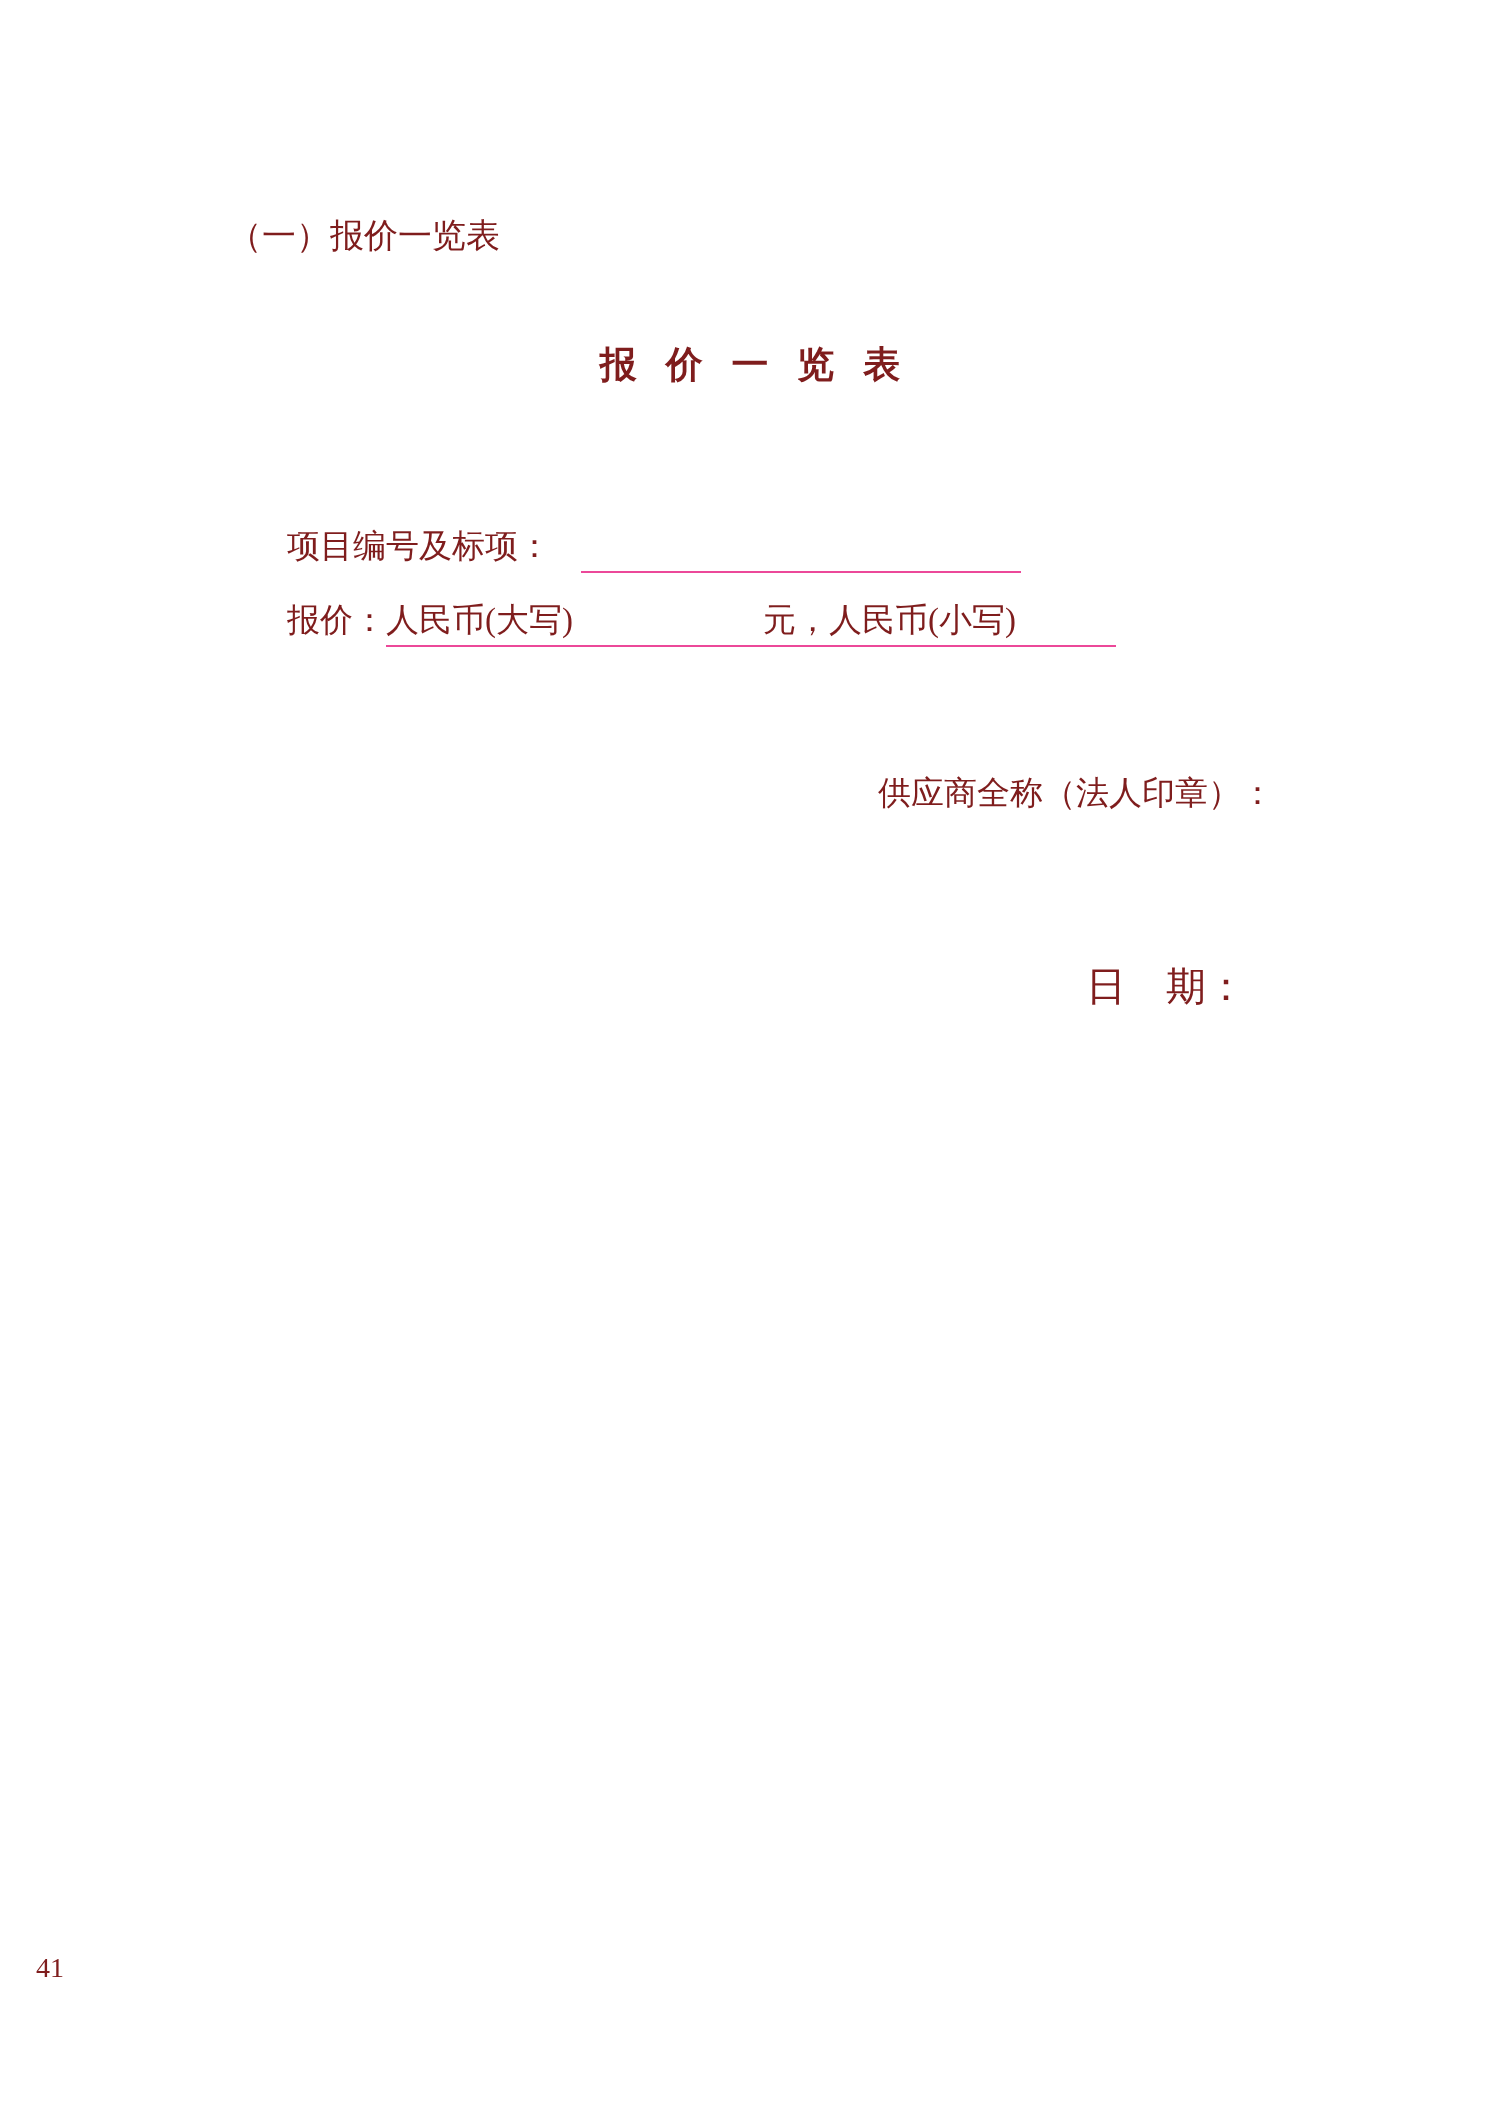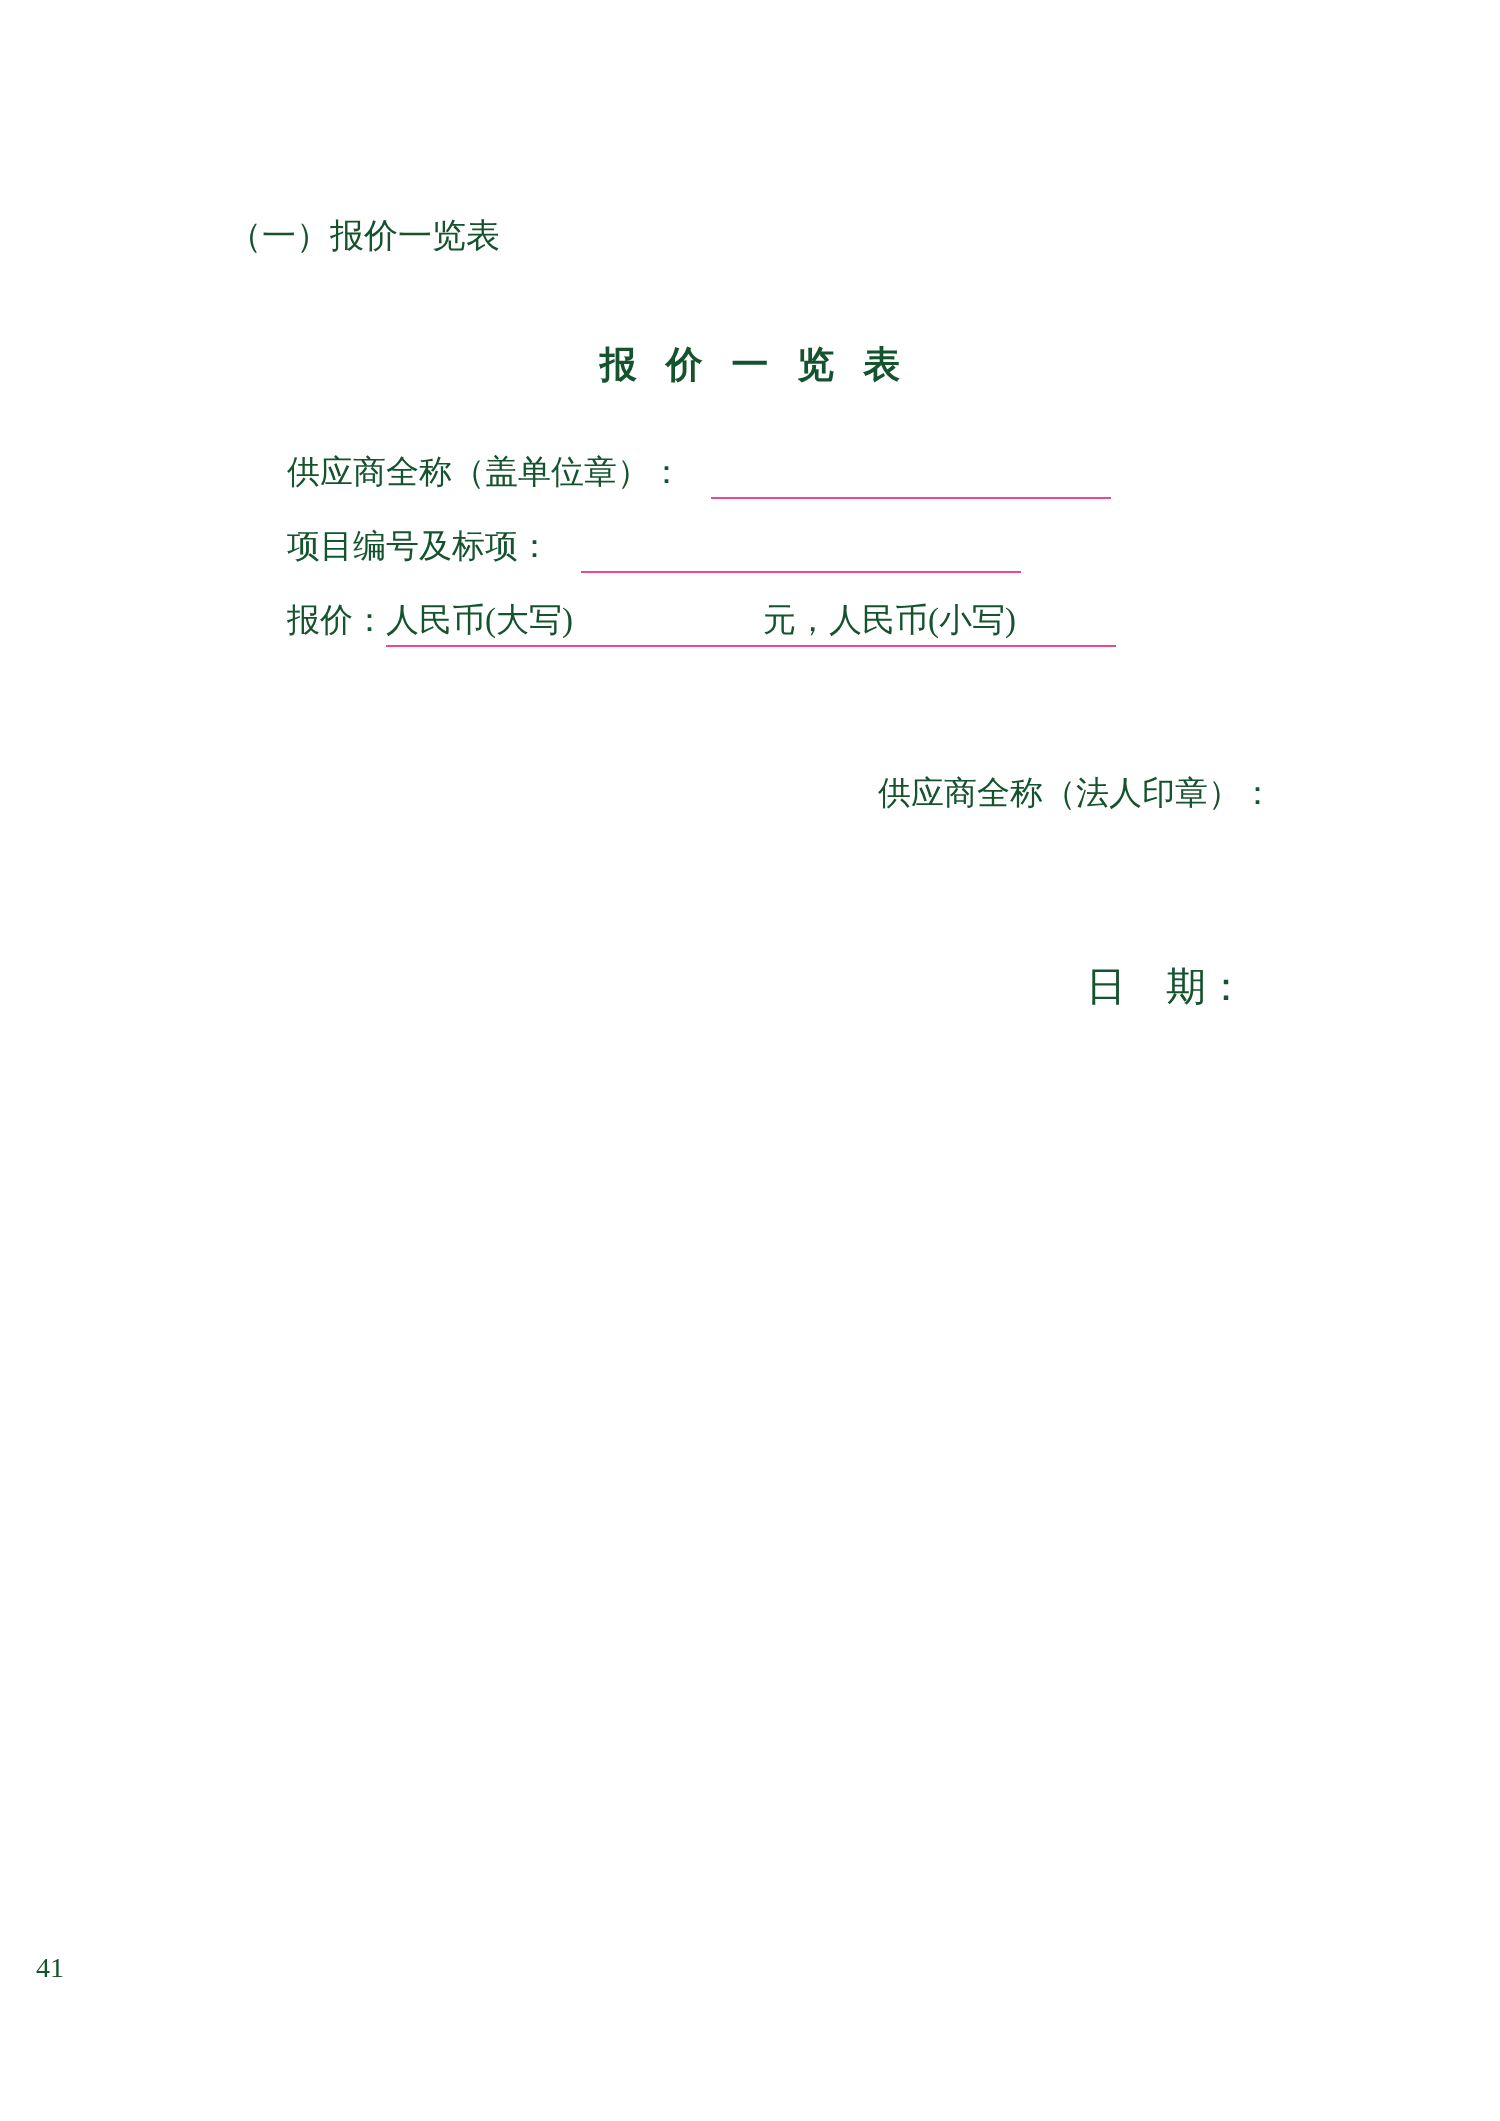--- a/index.html
+++ b/index.html
@@ -5,21 +5,21 @@
   html, body {
     margin: 0;
     padding: 0;
     background: #ffffff;
   }
   .page {
     position: relative;
     width: 1500px;
     height: 2121px;
     background: #ffffff;
-    color: #14532d;
+    color: #7f1d1d;
     font-family: "Liberation Serif", "DejaVu Serif", serif;
     overflow: hidden;
   }
   .section-heading {
     position: absolute;
     left: 228px;
     top: 214px;
     font-size: 34px;
     line-height: 44px;
     white-space: nowrap;
@@ -88,23 +88,20 @@
 </style>
 </head>
 <body>
 
 <div class="page">
 
   <div class="section-heading">（一）报价一览表</div>
 
   <div class="form-title">报价一览表</div>
 
-  <div class="line line-1">
-    <span>供应商全称（盖单位章）：</span><span class="u sp-1"><span class="gap" style="width:400px"></span></span>
-  </div>
 
   <div class="line line-2">
     <span>项目编号及标项：</span><span class="u sp-2"><span class="gap" style="width:440px"></span></span>
   </div>
 
   <div class="line line-3">
     <span>报价：</span><span class="u"><span>人民币(大写)</span><span class="gap" style="width:190px"></span><span>元，人民币(小写)</span><span class="gap" style="width:100px"></span></span>
   </div>
 
 

